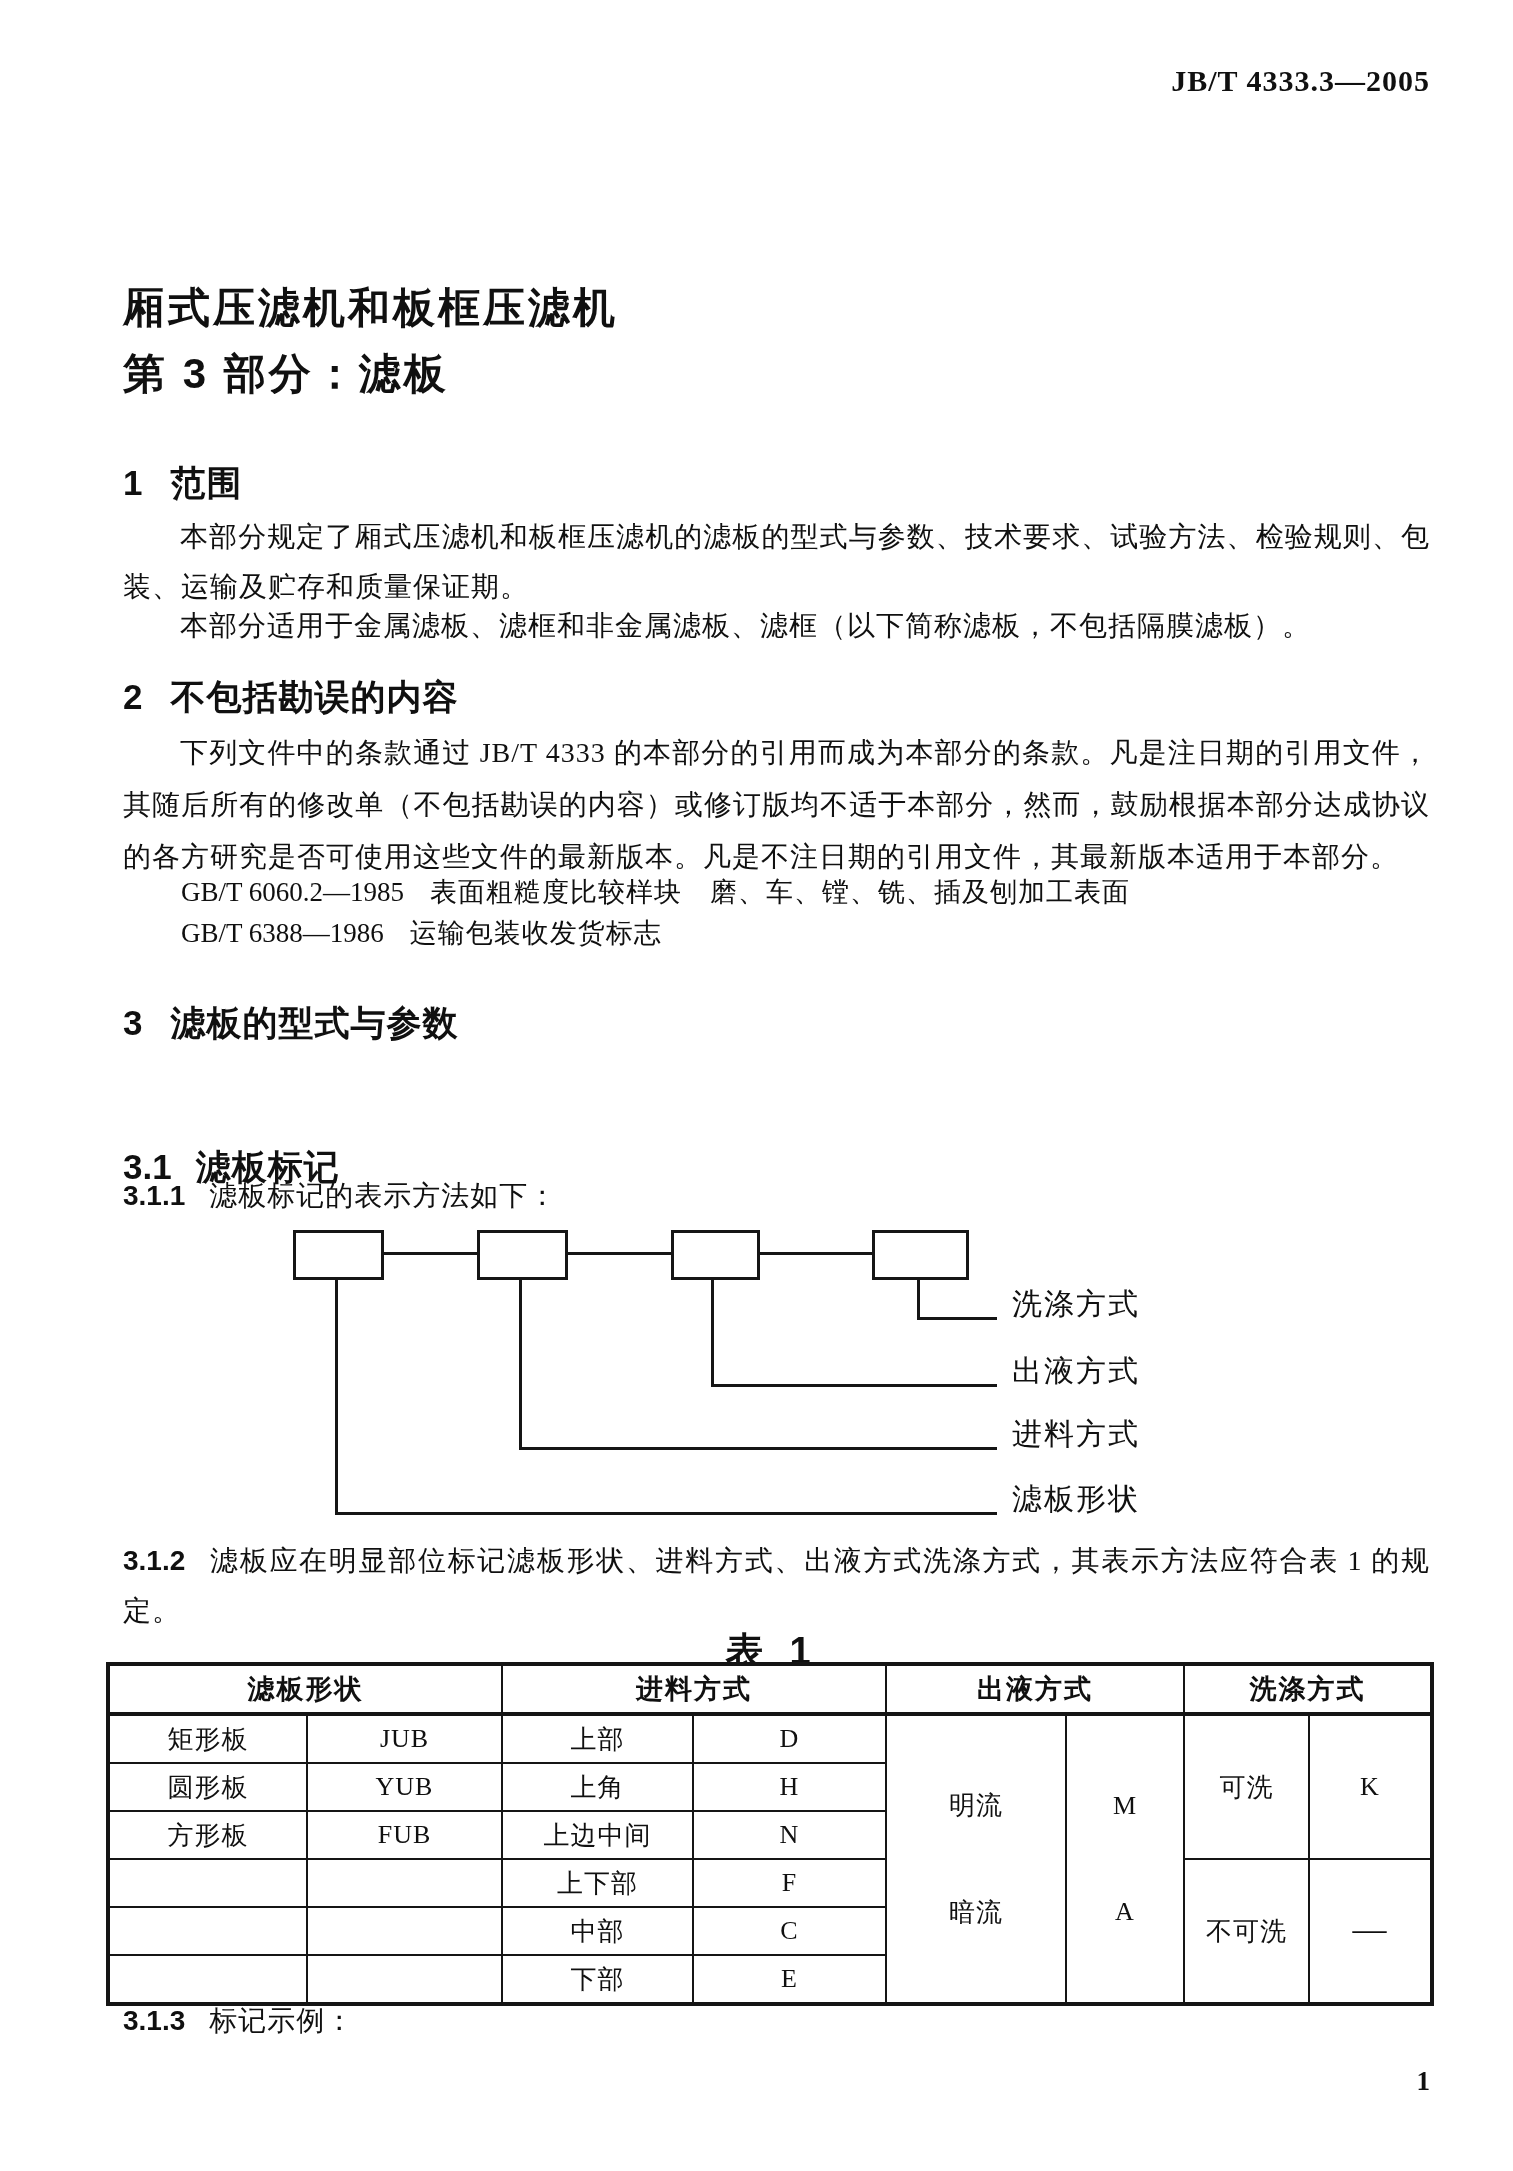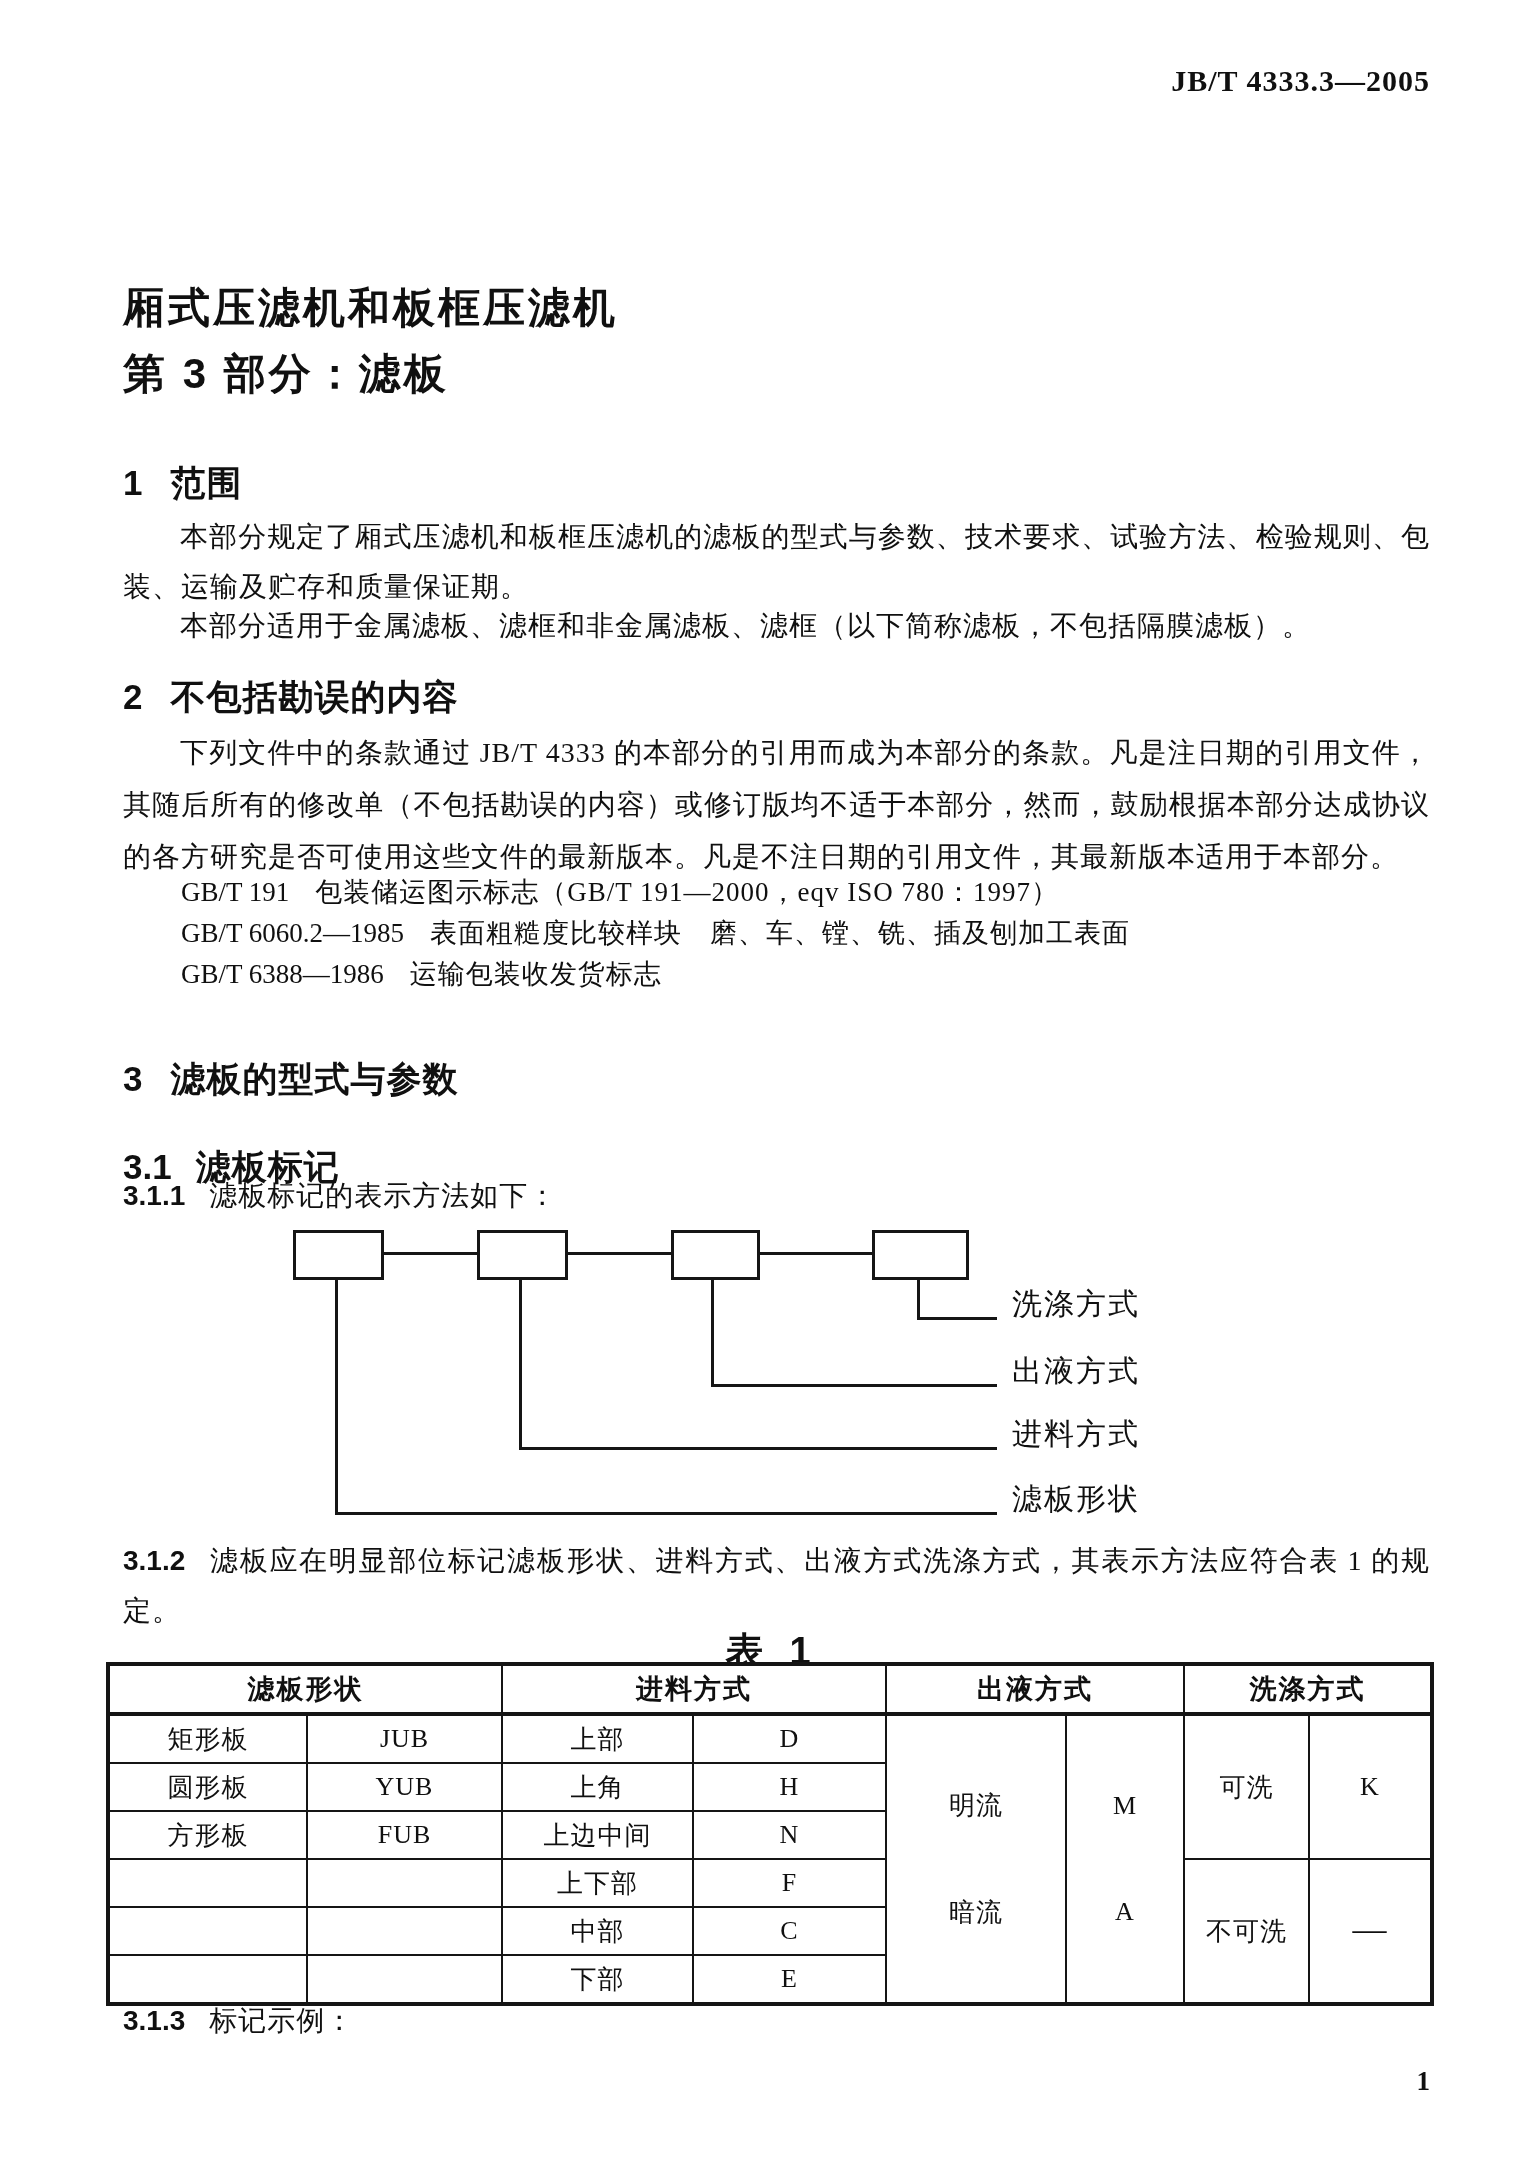--- a/index.html
+++ b/index.html
@@ -61,26 +61,25 @@
   <span class="h-num">1</span><span>范围</span>
 </div>
 <div class="abs content para indent" style="top:512px;">本部分规定了厢式压滤机和板框压滤机的滤板的型式与参数、技术要求、试验方法、检验规则、包装、运输及贮存和质量保证期。</div>
 <div class="abs content para indent" style="top:601px;">本部分适用于金属滤板、滤框和非金属滤板、滤框（以下简称滤板，不包括隔膜滤板）。</div>
 
 <div class="abs content sec-h hd" style="top:674px;">
   <span class="h-num">2</span><span>不包括勘误的内容</span>
 </div>
 <div class="abs content para indent" style="top:727px;line-height:52px;">下列文件中的条款通过 JB/T 4333 的本部分的引用而成为本部分的条款。凡是注日期的引用文件，其随后所有的修改单（不包括勘误的内容）或修订版均不适于本部分，然而，鼓励根据本部分达成协议的各方研究是否可使用这些文件的最新版本。凡是不注日期的引用文件，其最新版本适用于本部分。</div>
 <div class="abs content refs" style="top:872px;">
-  <div><span class="ref-code">GB/T 191</span><span>包装储运图示标志（GB/T 191—2000，eqv ISO 780：1997）</span></div>
   <div><span class="ref-code">GB/T 6060.2—1985</span><span>表面粗糙度比较样块　磨、车、镗、铣、插及刨加工表面</span></div>
   <div><span class="ref-code">GB/T 6388—1986</span><span>运输包装收发货标志</span></div>
 </div>
 
-<div class="abs content sec-h hd" style="top:1056px;">
+<div class="abs content sec-h hd" style="top:1000px;">
   <span class="h-num">3</span><span>滤板的型式与参数</span>
 </div>
 <div class="abs content sec-h hd" style="top:1128px;margin-top:16px;">
   <span class="h-num" style="margin-right:24px;">3.1</span><span>滤板标记</span>
 </div>
 <div class="abs content para" style="top:1171px;">
   <span class="p-num">3.1.1</span><span>滤板标记的表示方法如下：</span>
 </div>
 
 <div class="abs diagram">

